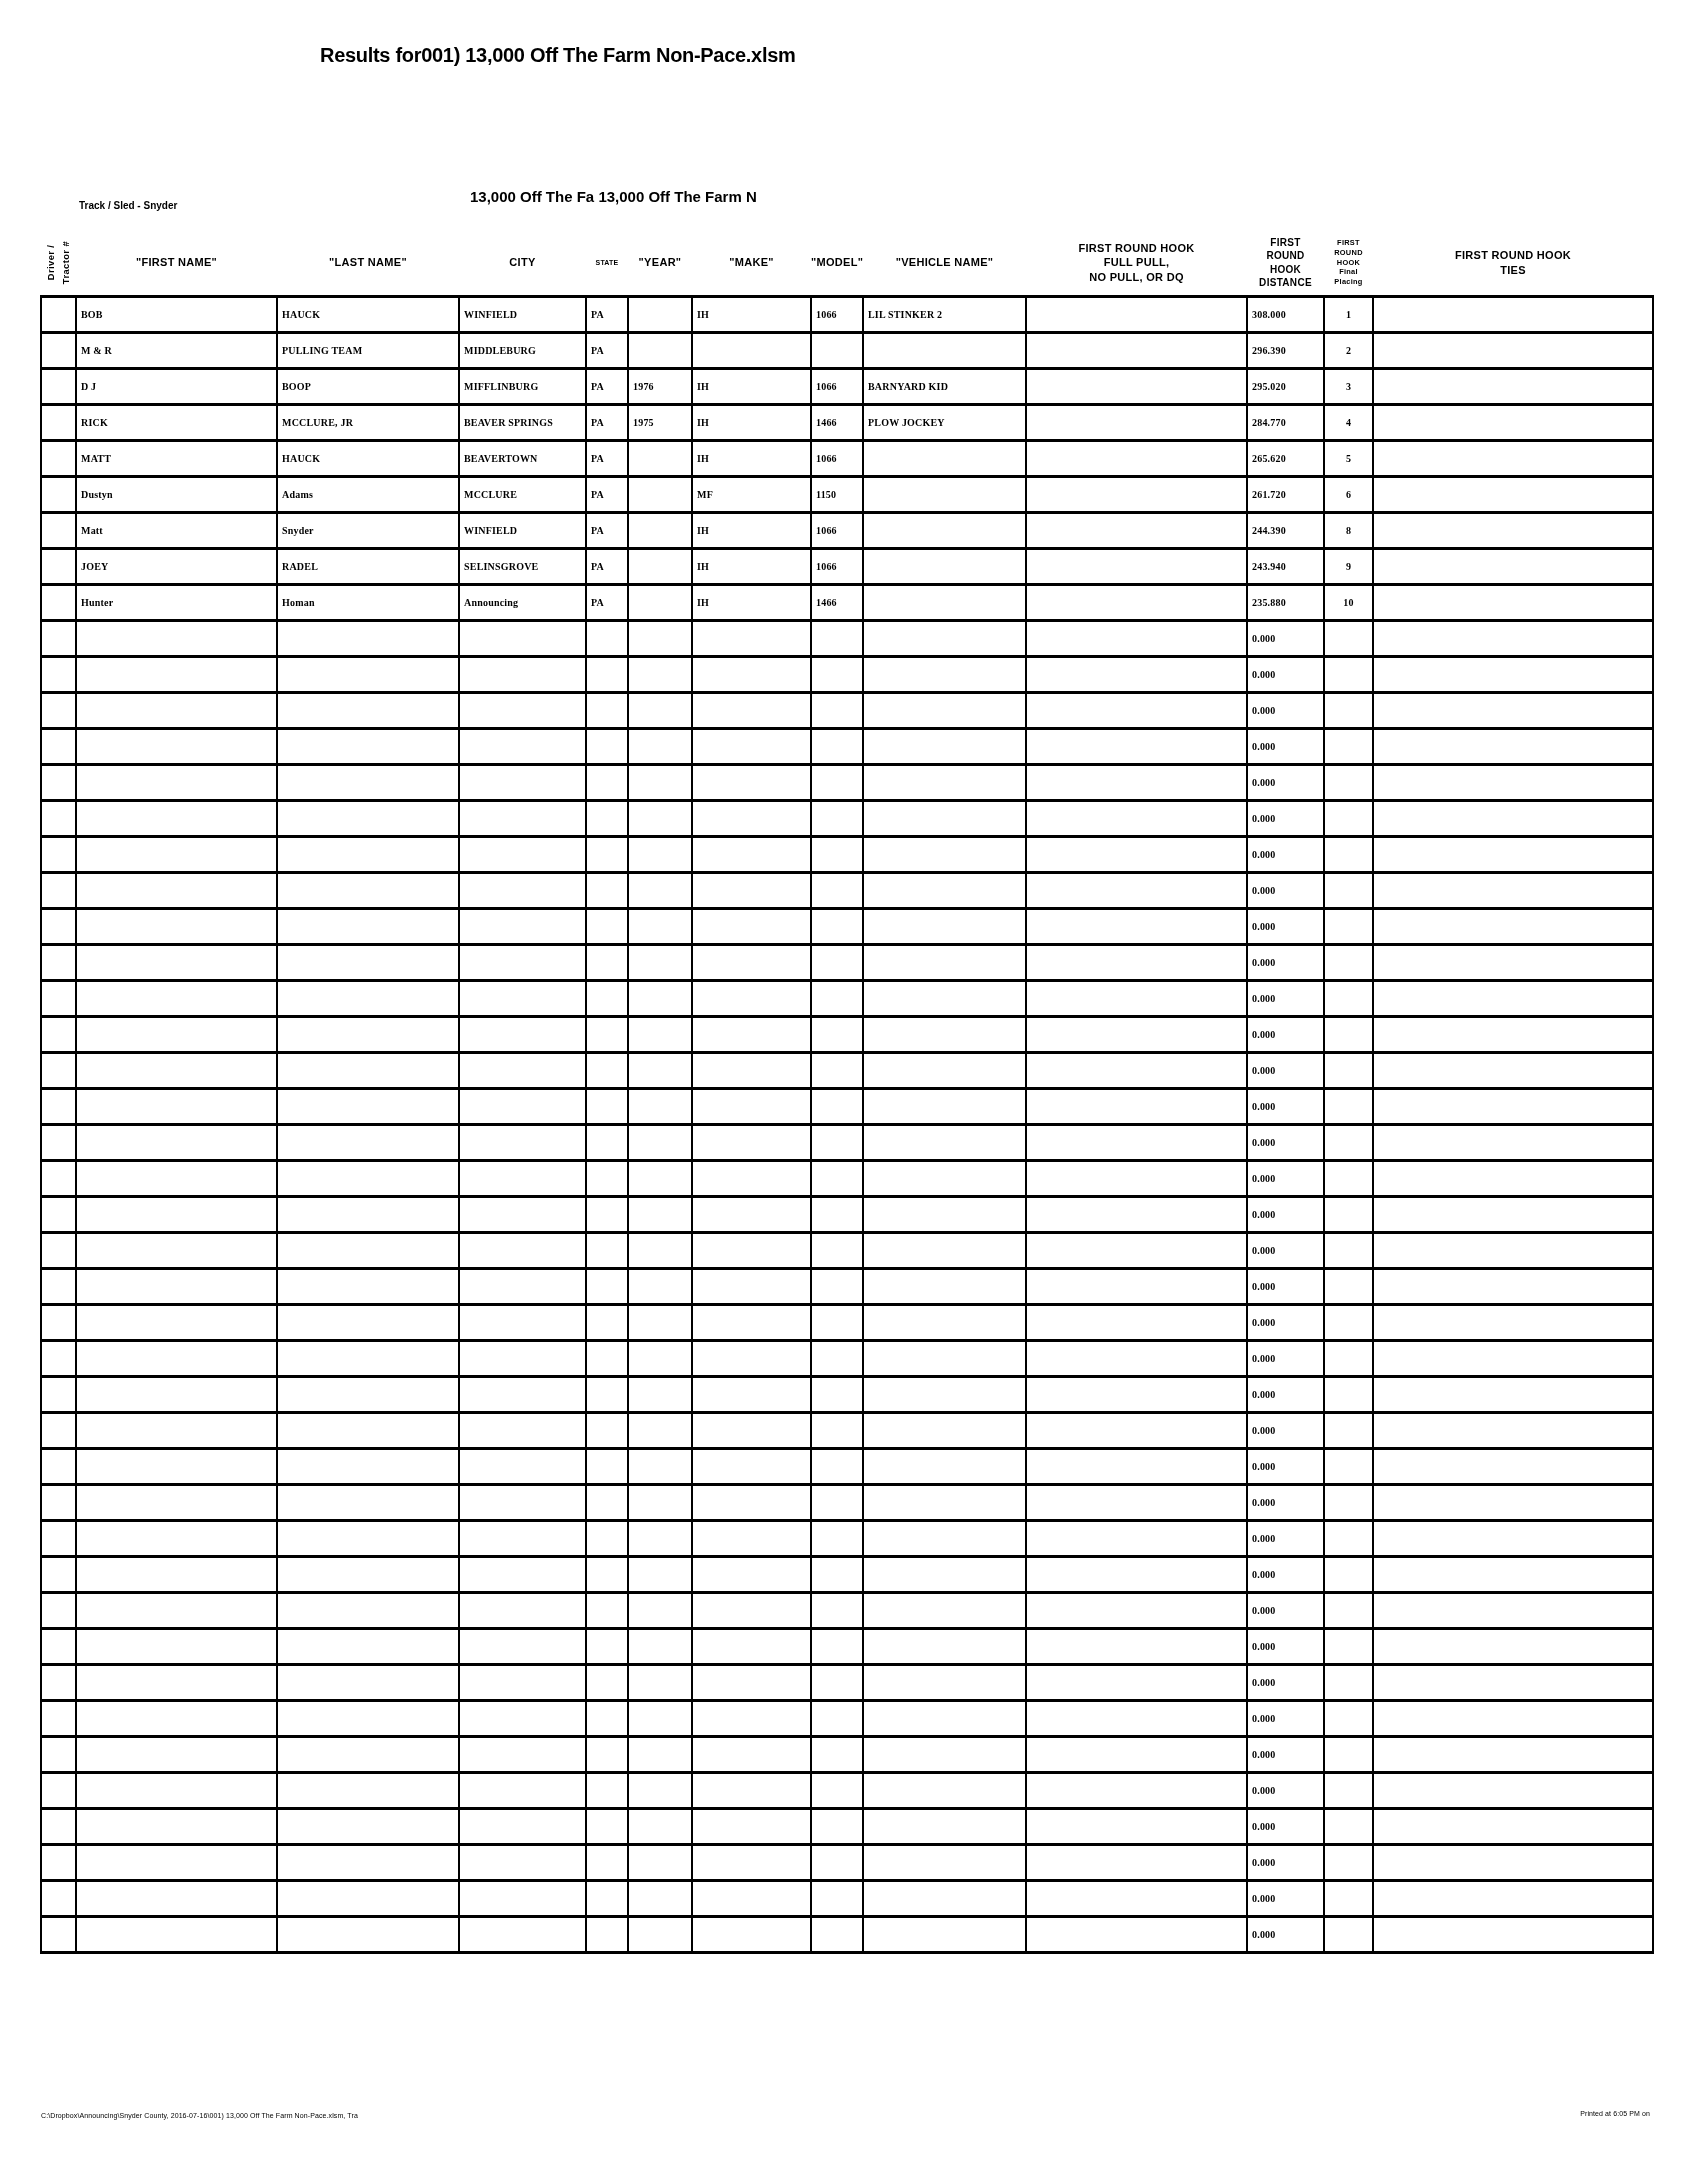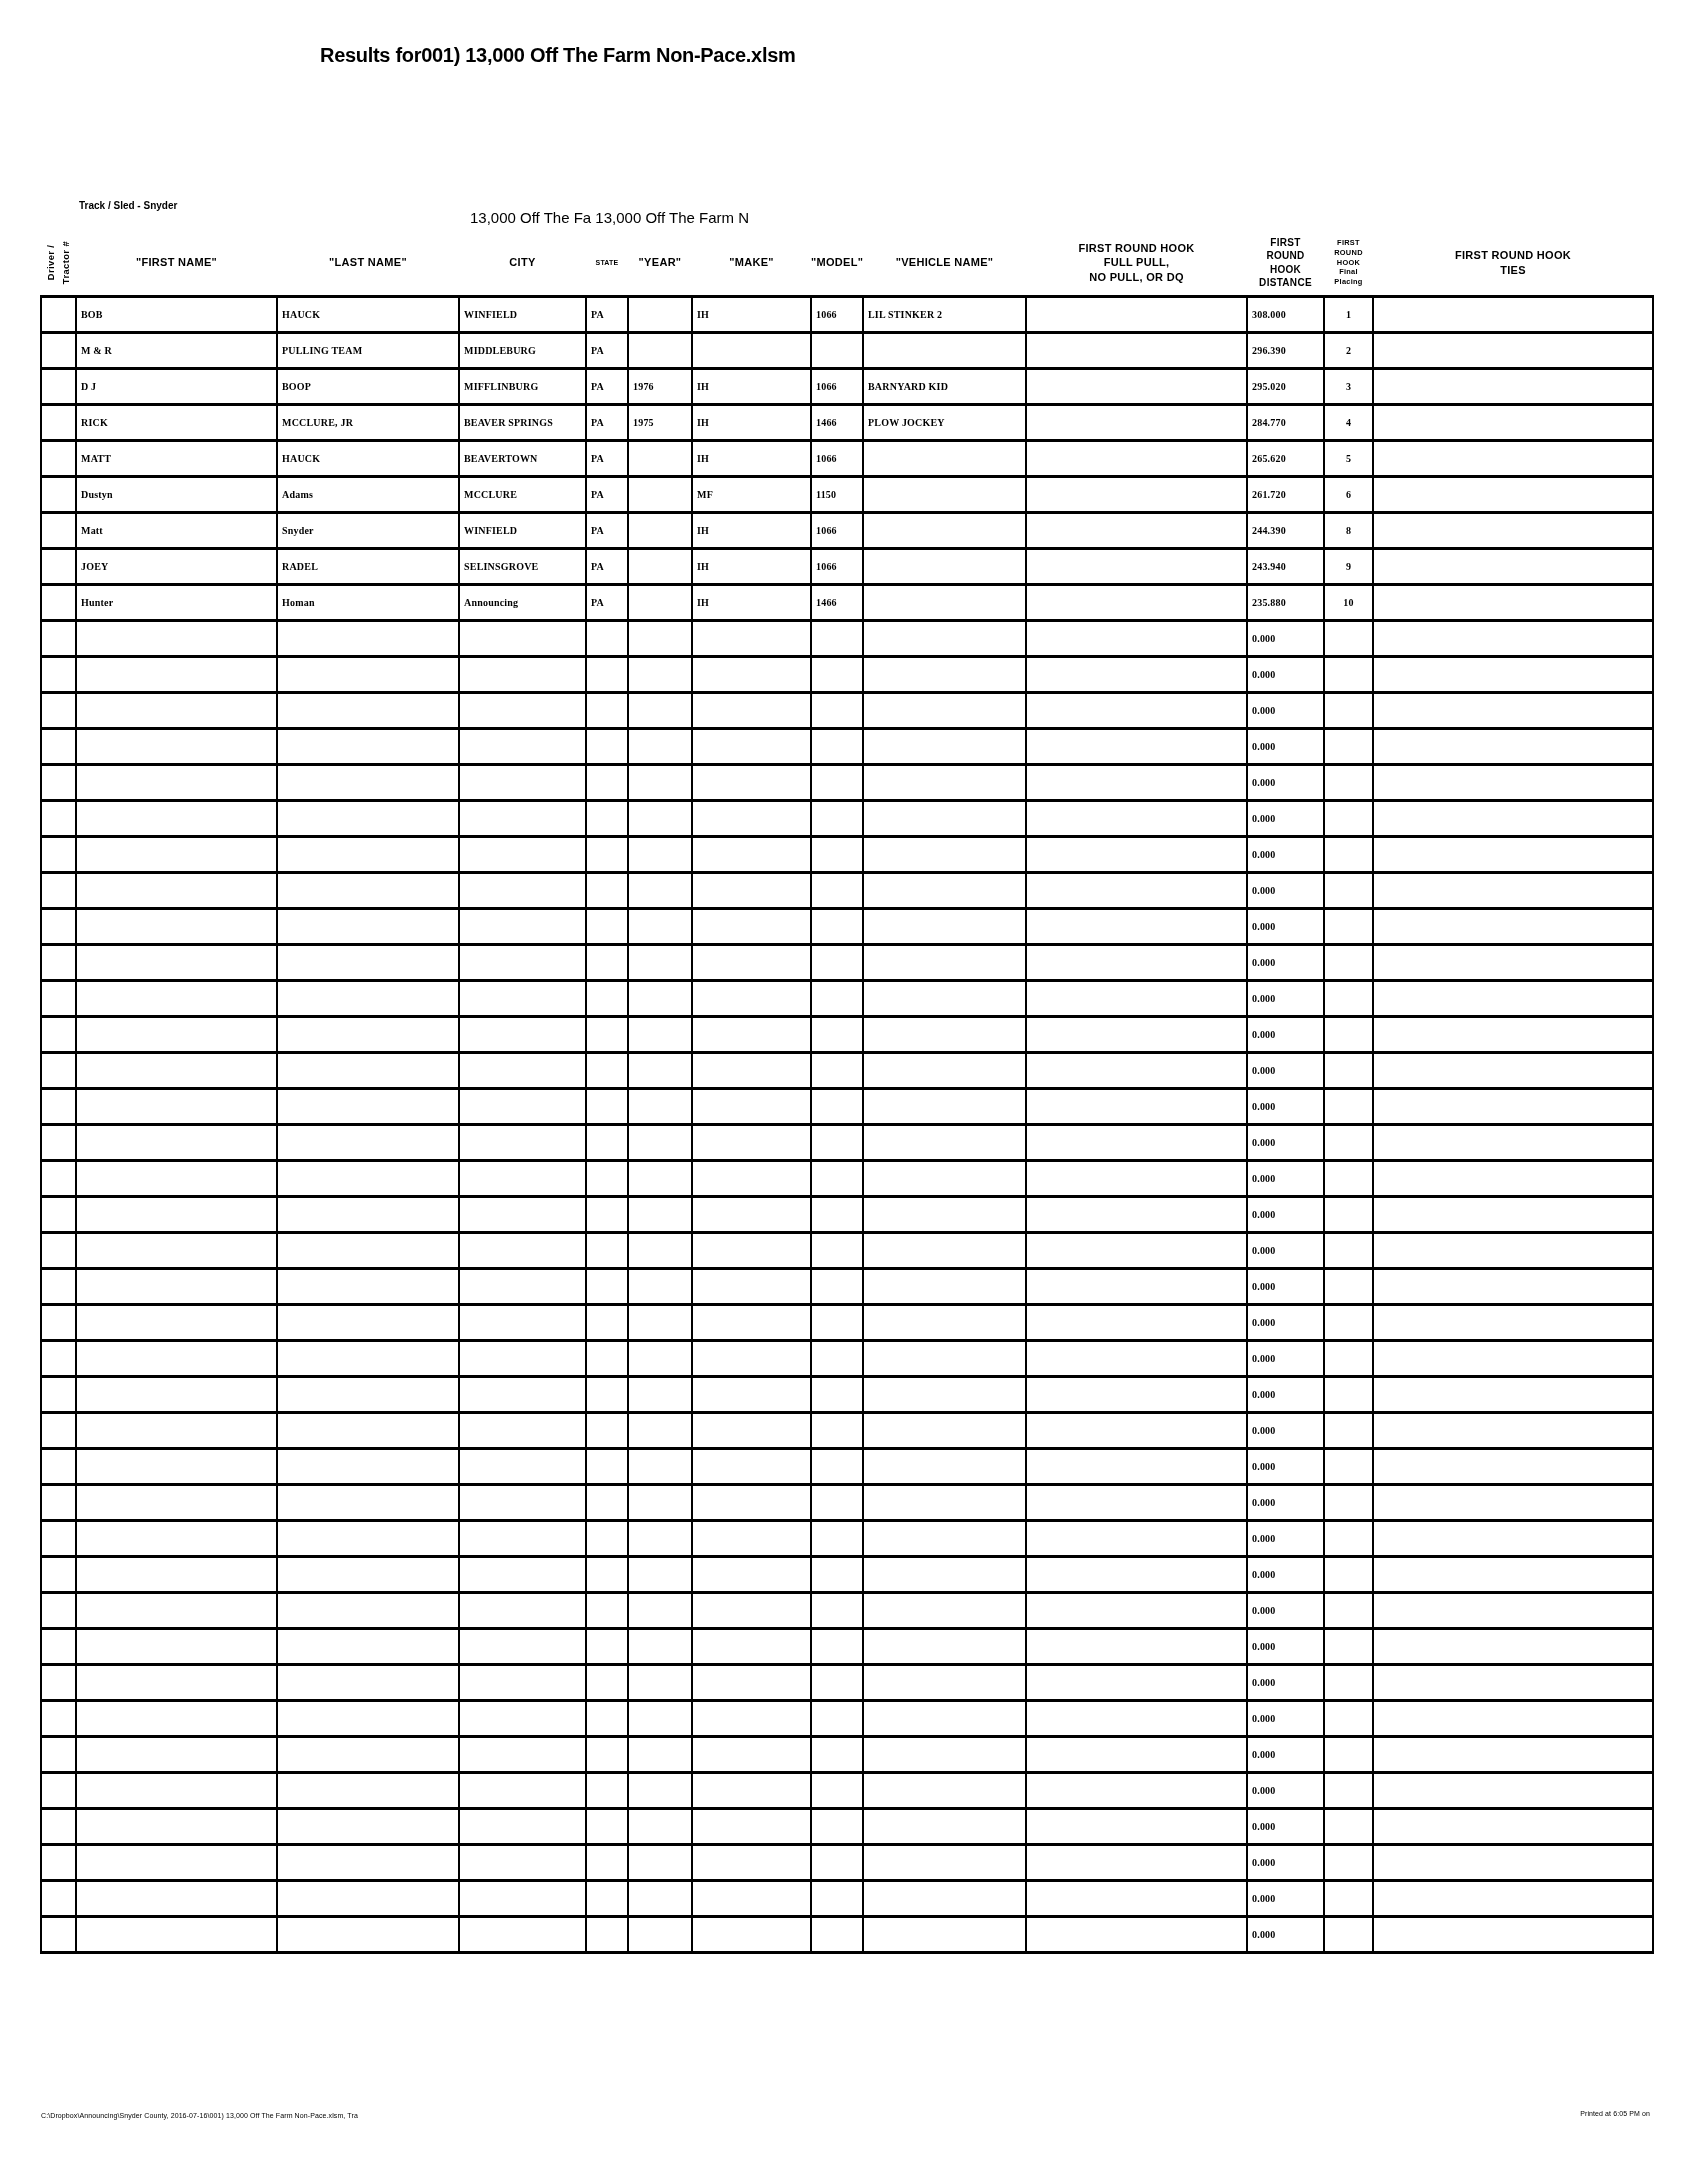--- a/index.html
+++ b/index.html
@@ -26,23 +26,23 @@
     position:absolute;
     left:79px;
     top:200px;
     font-size:10px;
     font-weight:700;
     white-space:nowrap;
   }
   .sub-event{
     position:absolute;
     left:470px;
-    top:209px;
+    top:188px;
     font-size:15px;
-    font-weight:400;
+    font-weight:700;
     white-space:nowrap;
     text-align:center;
   }
   table.results{
     position:absolute;
     left:40px;
     top:230px;
     border-collapse:collapse;
     table-layout:fixed;
     width:1612px;

